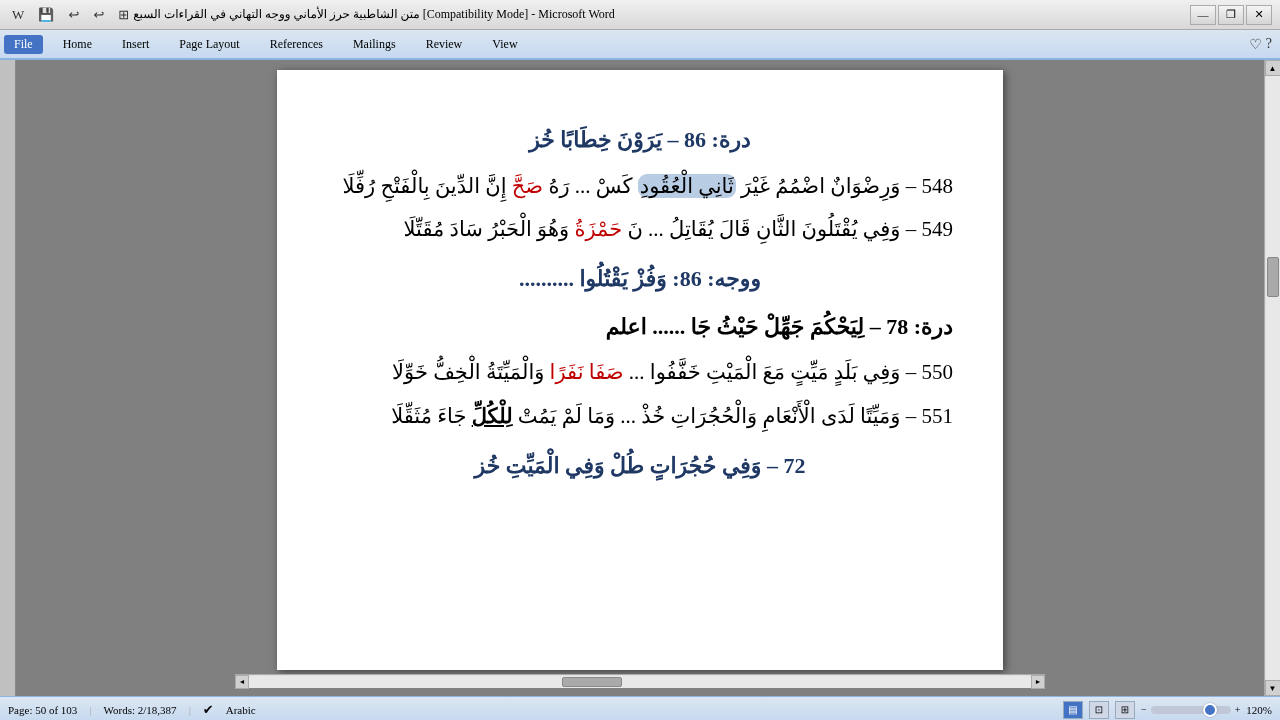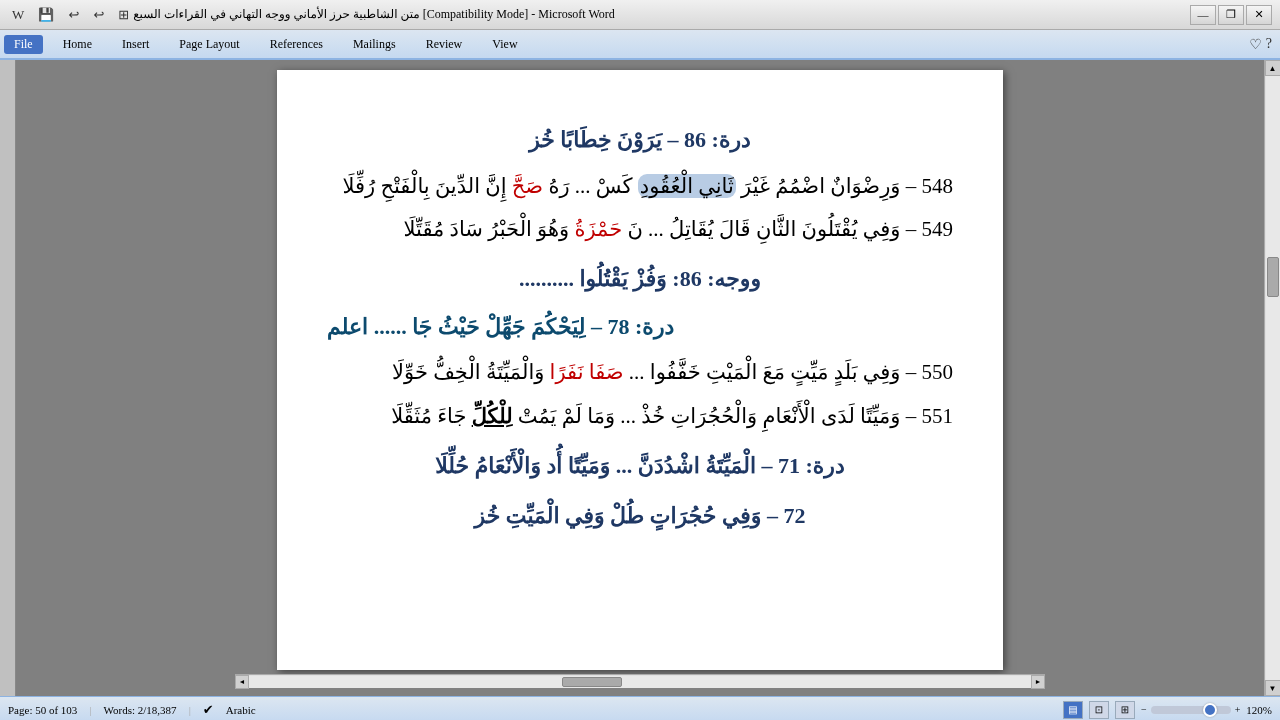--- a/index.html
+++ b/index.html
@@ -235,24 +235,24 @@
     .line-heading {
       color: #1f3864;
       font-size: 22px;
       font-weight: bold;
       text-align: center;
       margin: 10px 0 8px 0;
       direction: rtl;
     }
 
     .line-heading-green {
-      color: #0c4a6e;
+      color: #000000;
       font-size: 22px;
       font-weight: bold;
-      text-align: left;
+      text-align: right;
       margin: 8px 0;
       direction: rtl;
     }
 
     .verse-line {
       font-size: 21px;
       direction: rtl;
       text-align: right;
       margin: 6px 0;
       color: #000;
@@ -382,23 +382,20 @@
       </div>
 
       <div class="verse-line arabic-text">
         <span>550 – وَفِي بَلَدٍ مَيِّتٍ مَعَ الْمَيْتِ خَفَّفُوا ... <span class="red-text">صَفَا نَفَرًا</span> وَالْمَيِّتَةُ الْخِفُّ خَوِّلَا</span>
       </div>
 
       <div class="verse-line arabic-text">
         <span>551 – وَمَيِّتًا لَدَى الْأَنْعَامِ وَالْحُجُرَاتِ خُذْ ... وَمَا لَمْ يَمُتْ <span class="bold-text">لِلْكُلِّ</span> جَاءَ مُثَقِّلَا</span>
       </div>
 
-      <div class="line-heading arabic-text">
-        <span>درة: 71 – الْمَيِّتَةُ اشْدُدَنَّ ... وَمَيِّتًا أُد وَالْأَنْعَامُ حُلِّلَا</span>
-      </div>
 
       <div class="line-heading arabic-text">
         <span>72 – وَفِي حُجُرَاتٍ طُلْ وَفِي الْمَيِّتِ خُز</span>
       </div>
 
     </div>
 
     <div id="hscrollbar" style="width:810px; margin-top: 4px;">
       <div class="hscroll-arrow">◄</div>
       <div id="hscroll-track">

